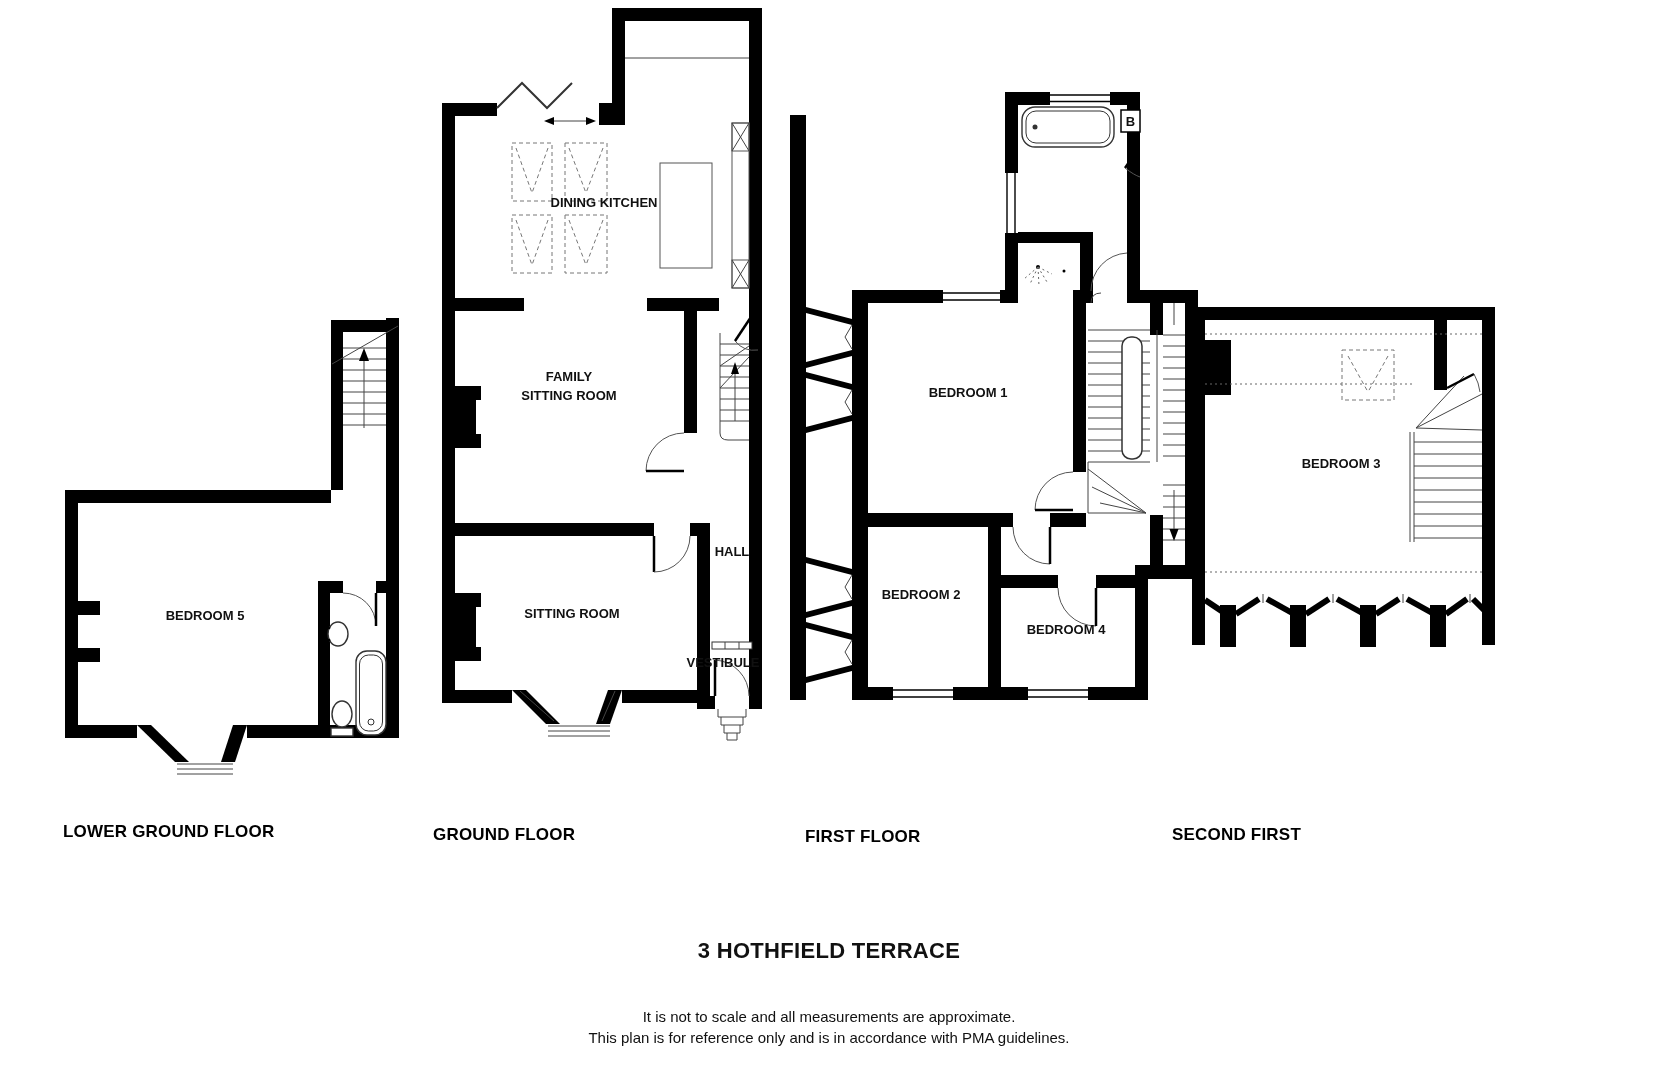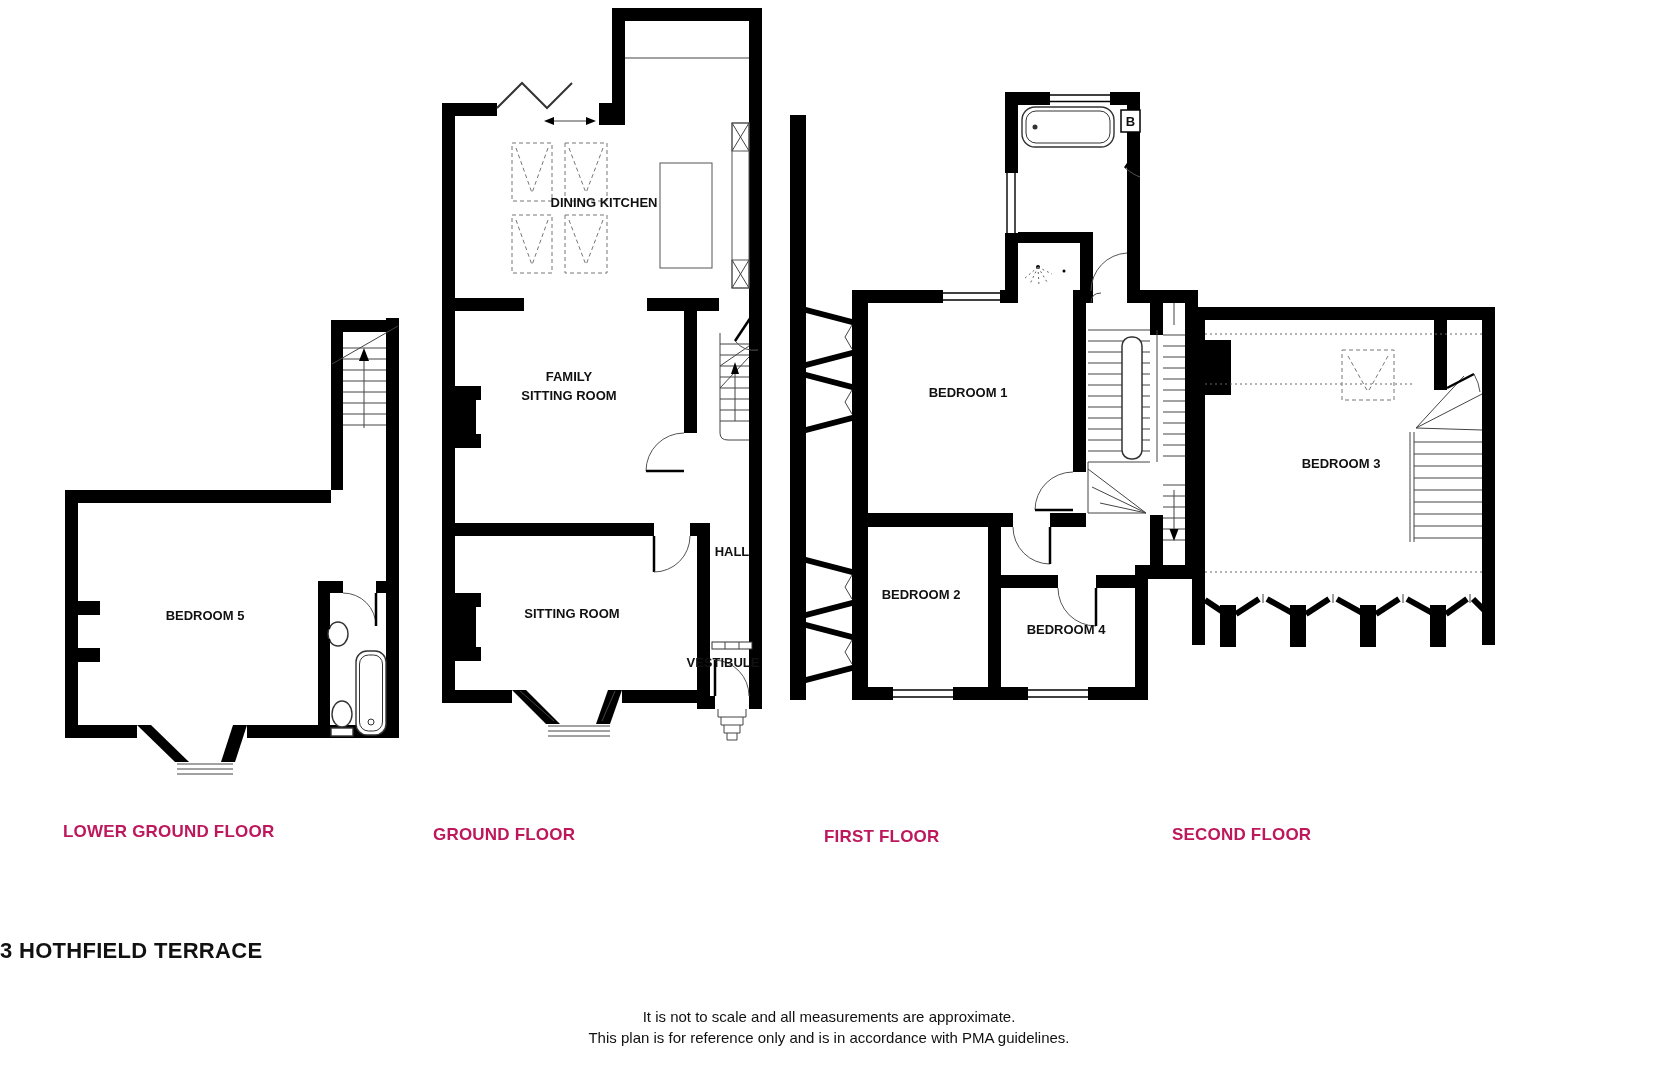--- a/index.html
+++ b/index.html
@@ -1,23 +1,23 @@
 <!DOCTYPE html>
 <html><head>
 <meta charset="utf-8">
 <style>
   html,body{margin:0;padding:0;background:#fff;}
   #canvas{position:relative;width:1658px;height:1080px;background:#ffffff;overflow:hidden;
           font-family:"Liberation Sans",sans-serif;}
   .plan{position:absolute;}
   .plan text{font-family:"Liberation Sans",sans-serif;font-weight:bold;font-size:13px;
              fill:#111;text-anchor:middle;}
-  .floor-label{position:absolute;font-weight:bold;font-size:17px;color:#be185d;
+  .floor-label{position:absolute;font-weight:bold;font-size:17px;color:#000000;
                letter-spacing:0.2px;white-space:nowrap;}
-  .title{position:absolute;left:0;width:1658px;top:938px;
+  .title{position:absolute;left:0;width:1658px;text-align:center;top:938px;
          font-weight:bold;font-size:22px;color:#111;letter-spacing:0.3px;}
   .disclaimer{position:absolute;left:0;width:1658px;text-align:center;top:1006px;
               font-size:15px;line-height:21px;color:#111;}
   .w{fill:#000;}
   .thin{stroke:#444;stroke-width:1;fill:none;}
   .door{stroke:#555;stroke-width:1;fill:none;}
   .leaf{stroke:#000;stroke-width:2.5;fill:none;}
   .fix{stroke:#333;stroke-width:1.4;fill:#fff;}
   .dash{stroke:#777;stroke-width:1;fill:none;stroke-dasharray:4 3;}
   .dot{stroke:#666;stroke-width:1;fill:none;stroke-dasharray:2 3;}
@@ -408,21 +408,21 @@
     </g>
     <g>
       <line class="leaf" x1="275" y1="86" x2="302" y2="72"></line>
       <path class="door" d="M 302 72 Q 307 81 308 90"></path>
     </g>
     <text x="169" y="166">BEDROOM 3</text>
   </svg>
 
   <div class="floor-label" style="left:63px;top:822px;">LOWER GROUND FLOOR</div>
   <div class="floor-label" style="left:433px;top:825px;">GROUND FLOOR</div>
-  <div class="floor-label" style="left:824px;top:827px;">FIRST FLOOR</div>
-  <div class="floor-label" style="left:1172px;top:825px;">SECOND FLOOR</div>
+  <div class="floor-label" style="left:805px;top:827px;">FIRST FLOOR</div>
+  <div class="floor-label" style="left:1172px;top:825px;">SECOND FIRST</div>
 
   <div class="title">3 HOTHFIELD TERRACE</div>
   <div class="disclaimer">
     <div>It is not to scale and all measurements are approximate.</div>
     <div>This plan is for reference only and is in accordance with PMA guidelines.</div>
   </div>
 </div>
 
 </body></html>

